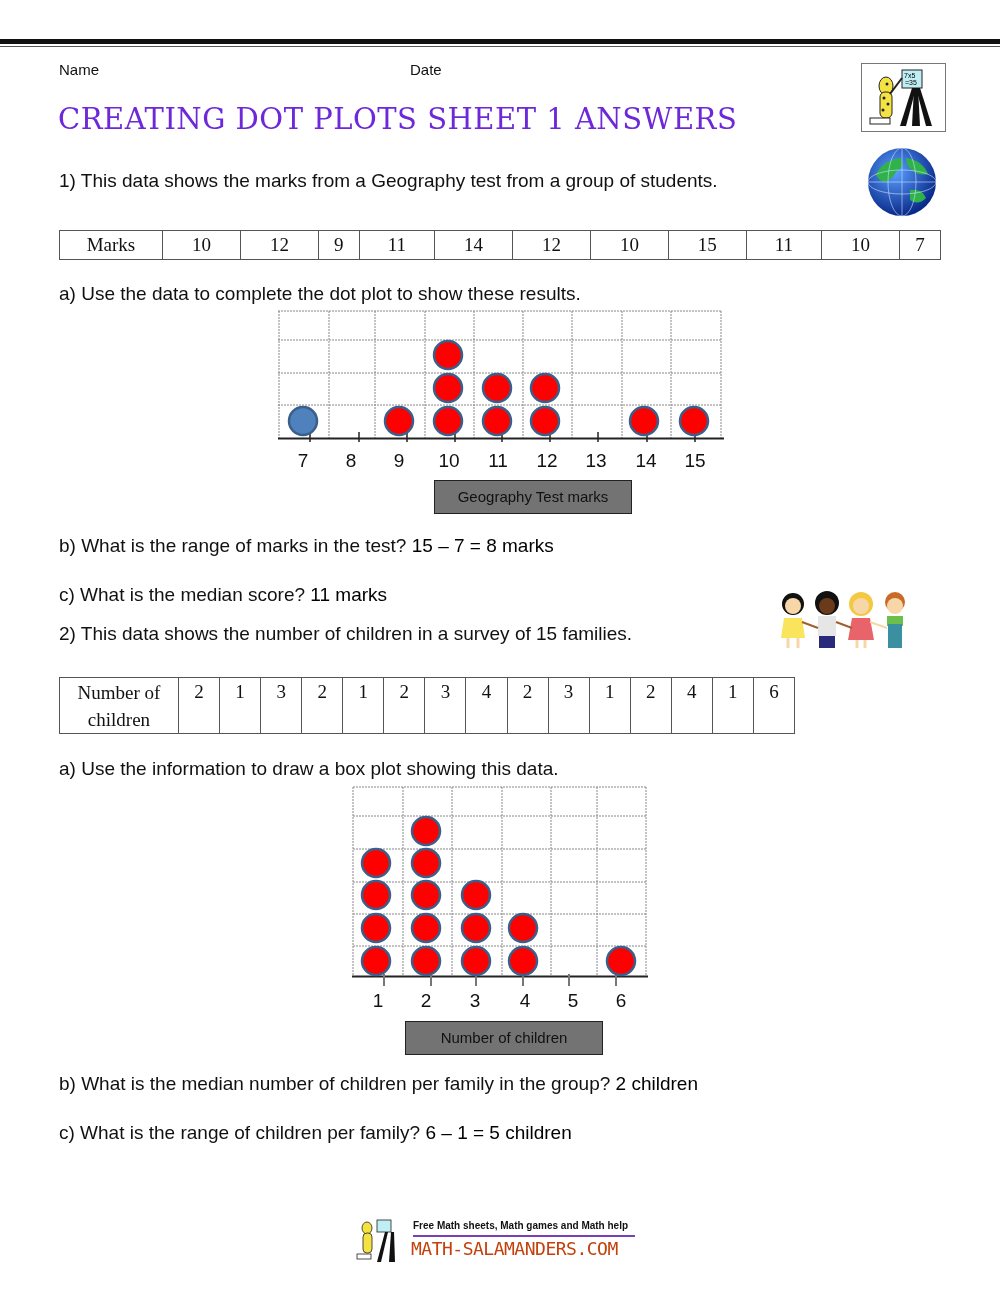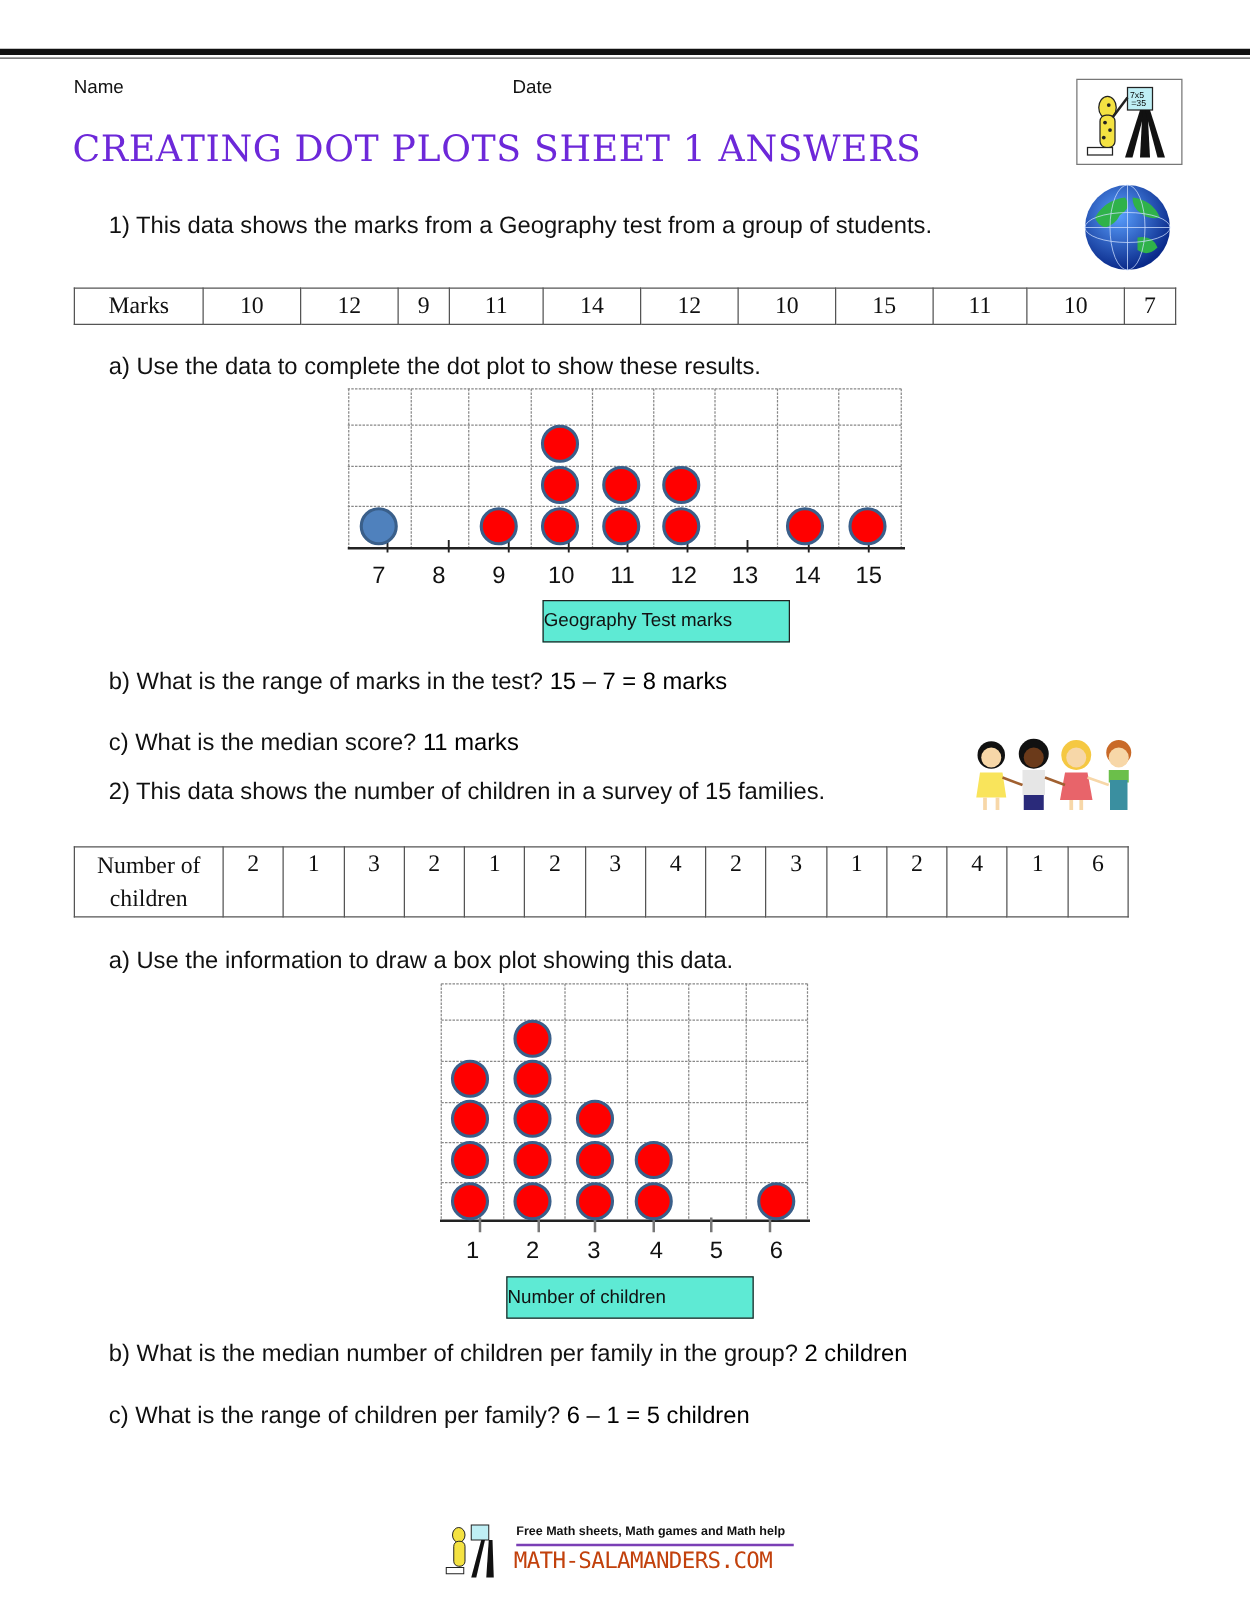--- a/index.html
+++ b/index.html
@@ -2,26 +2,26 @@
 <html><head>
 <meta charset="utf-8">
 <style>
   html, body { margin:0; padding:0; background:#ffffff; }
   body { width:1000px; height:1294px; position:relative; overflow:hidden; font-family:"Liberation Sans", sans-serif; color:#111; }
   .abs { position:absolute; }
   .rule-top { left:0; top:39px; width:1000px; height:5px; background:#111; }
   .rule-top2 { left:0; top:46px; width:1000px; height:1px; background:#555; }
   .lbl { font-size:15px; }
   .title { left:58px; top:102px; font-family:"DejaVu Serif","Liberation Serif", serif; font-size:29px; color:#6d28d9; letter-spacing:0.5px; }
-  .q { font-size:19px; color:#111; white-space:nowrap;margin-left:28px; }
+  .q { font-size:19px; color:#111; white-space:nowrap; }
   .ans { color:#000000; text-decoration-color:#e81010; }
   table.data { border-collapse:collapse; position:absolute; font-size:19px;font-family:Liberation Serif, serif; }
   table.data td { border:1px solid #555; text-align:center; padding:0; }
   .logo-box { left:861px; top:63px; width:83px; height:67px; border:1px solid #777; background:#fff; }
-  .axis-label-box { border:1.5px solid #222; background:#5eead4; font-size:15px; text-align:left; }
+  .axis-label-box { border:1.5px solid #222; background:#737373; font-size:15px; text-align:center; }
   .tick-num { font-size:19px; text-align:center; width:40px; }
 </style>
 </head>
 <body>
 
 <div class="abs rule-top"></div>
 <div class="abs rule-top2"></div>
 
 <div class="abs lbl" style="left:59px;top:61px;">Name</div>
 <div class="abs lbl" style="left:410px;top:61px;">Date</div>
@@ -183,21 +183,21 @@
       <rect x="112" y="36" width="14" height="24" fill="#3a8fa0"></rect>
 
     <line x1="26" y1="34" x2="42" y2="40" stroke="#a06030" stroke-width="2"></line>
     <line x1="60" y1="34" x2="76" y2="40" stroke="#a06030" stroke-width="2"></line>
     <line x1="94" y1="34" x2="111" y2="40" stroke="#f7d7a8" stroke-width="2"></line>
   </svg>
 </div>
 
 <div class="abs q" style="left:59px;top:623px;">2) This data shows the number of children in a survey of 15 families.</div>
 
-<table class="data" style="left:59px;top:677px;width:844px;height:57px;">
+<table class="data" style="left:59px;top:677px;width:736px;height:57px;">
   <tbody>
       <tr>
     <td style="width:118px;line-height:27px;">
       <span>Number of</span><br>
       <span>children</span>
     </td>
     <td style="vertical-align:top;padding-top:3px;">2</td>
     <td style="vertical-align:top;padding-top:3px;">1</td>
     <td style="vertical-align:top;padding-top:3px;">3</td>
     <td style="vertical-align:top;padding-top:3px;">2</td>

